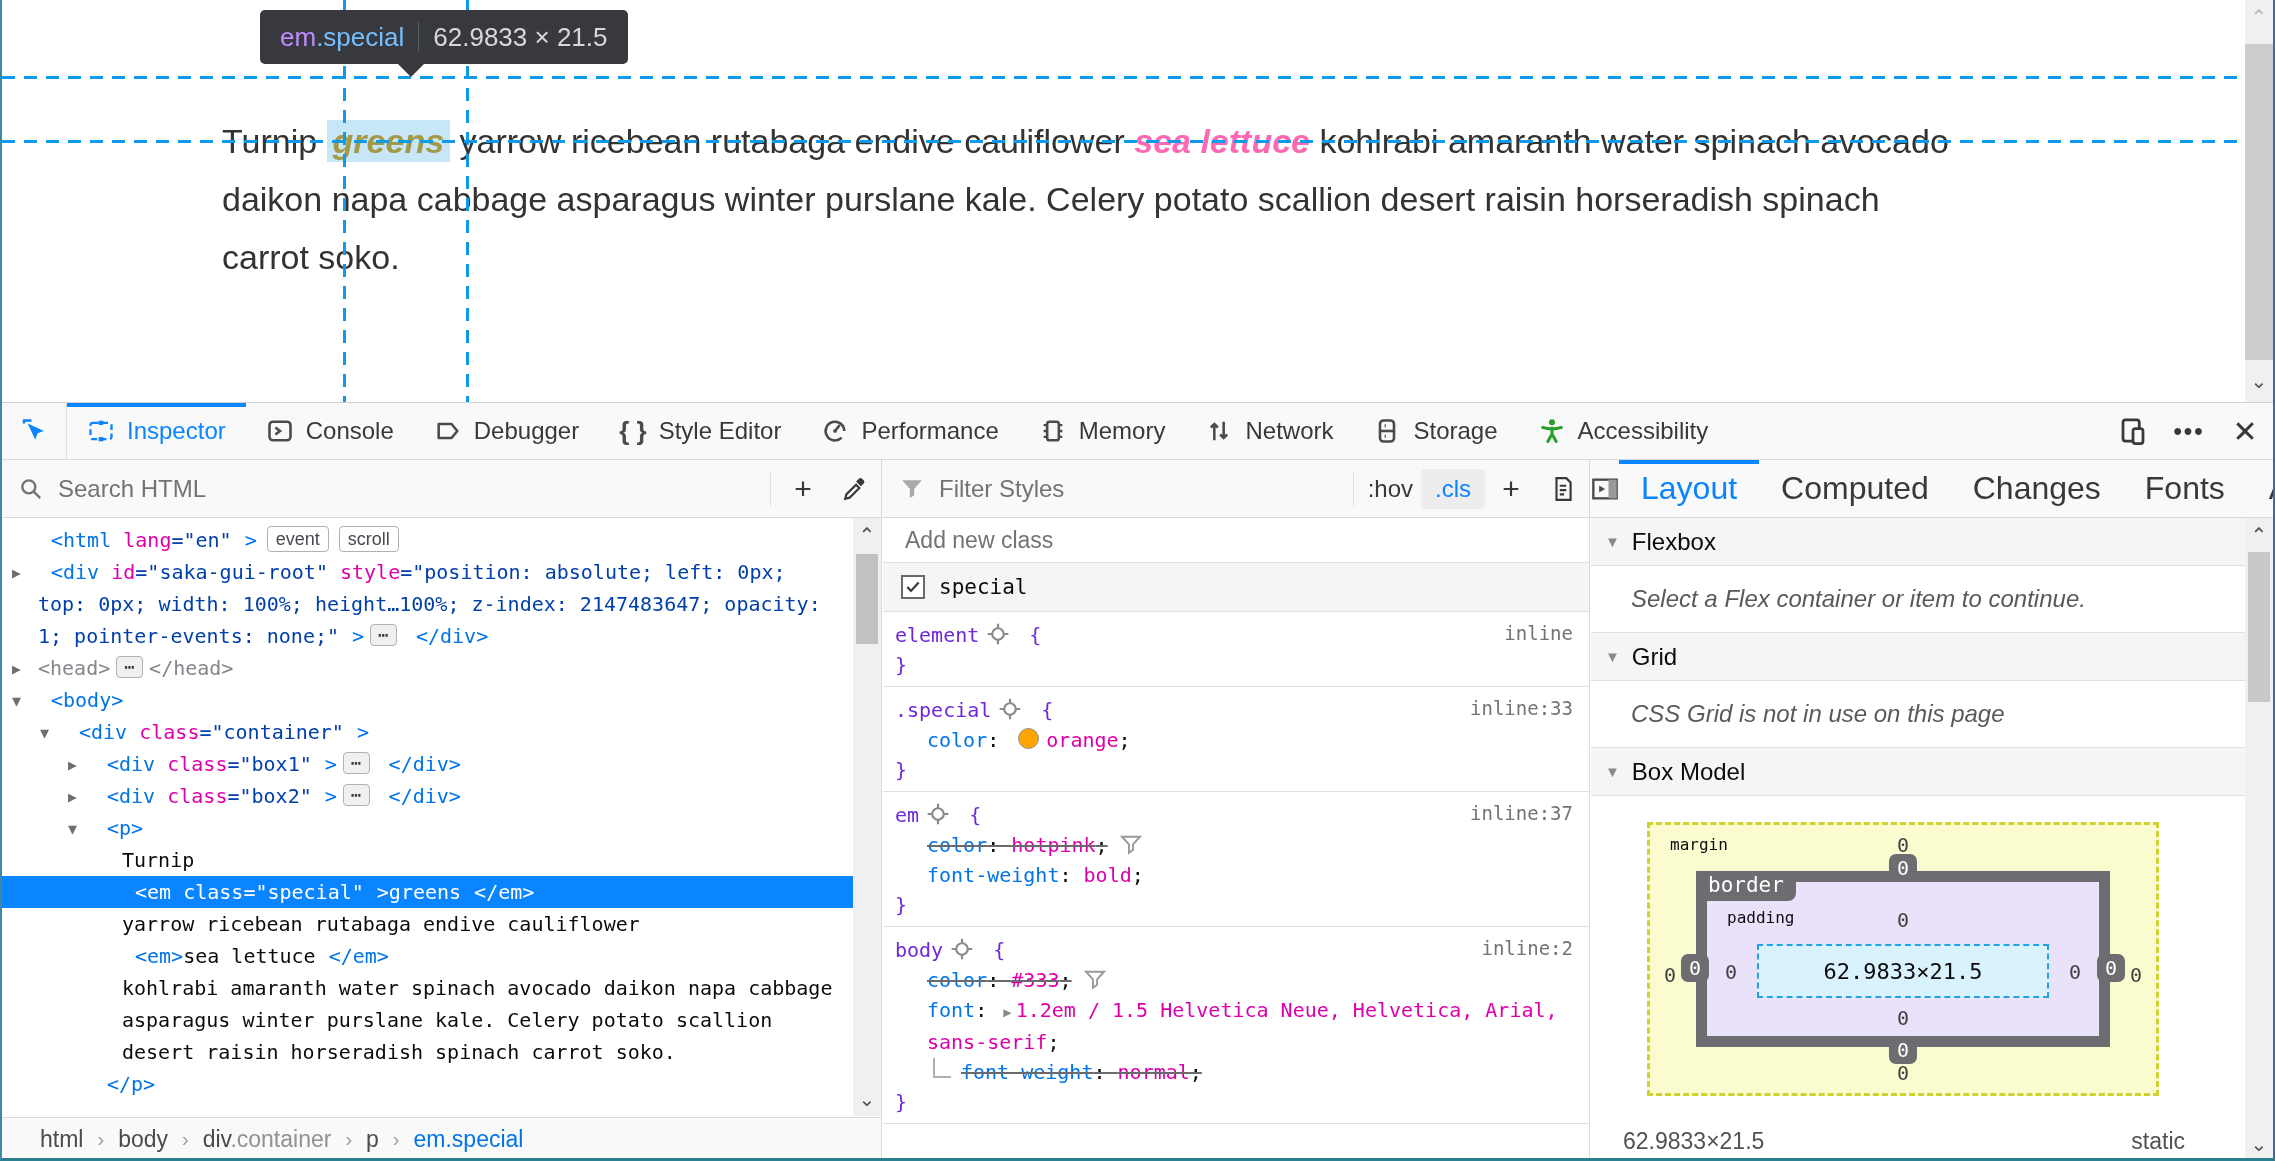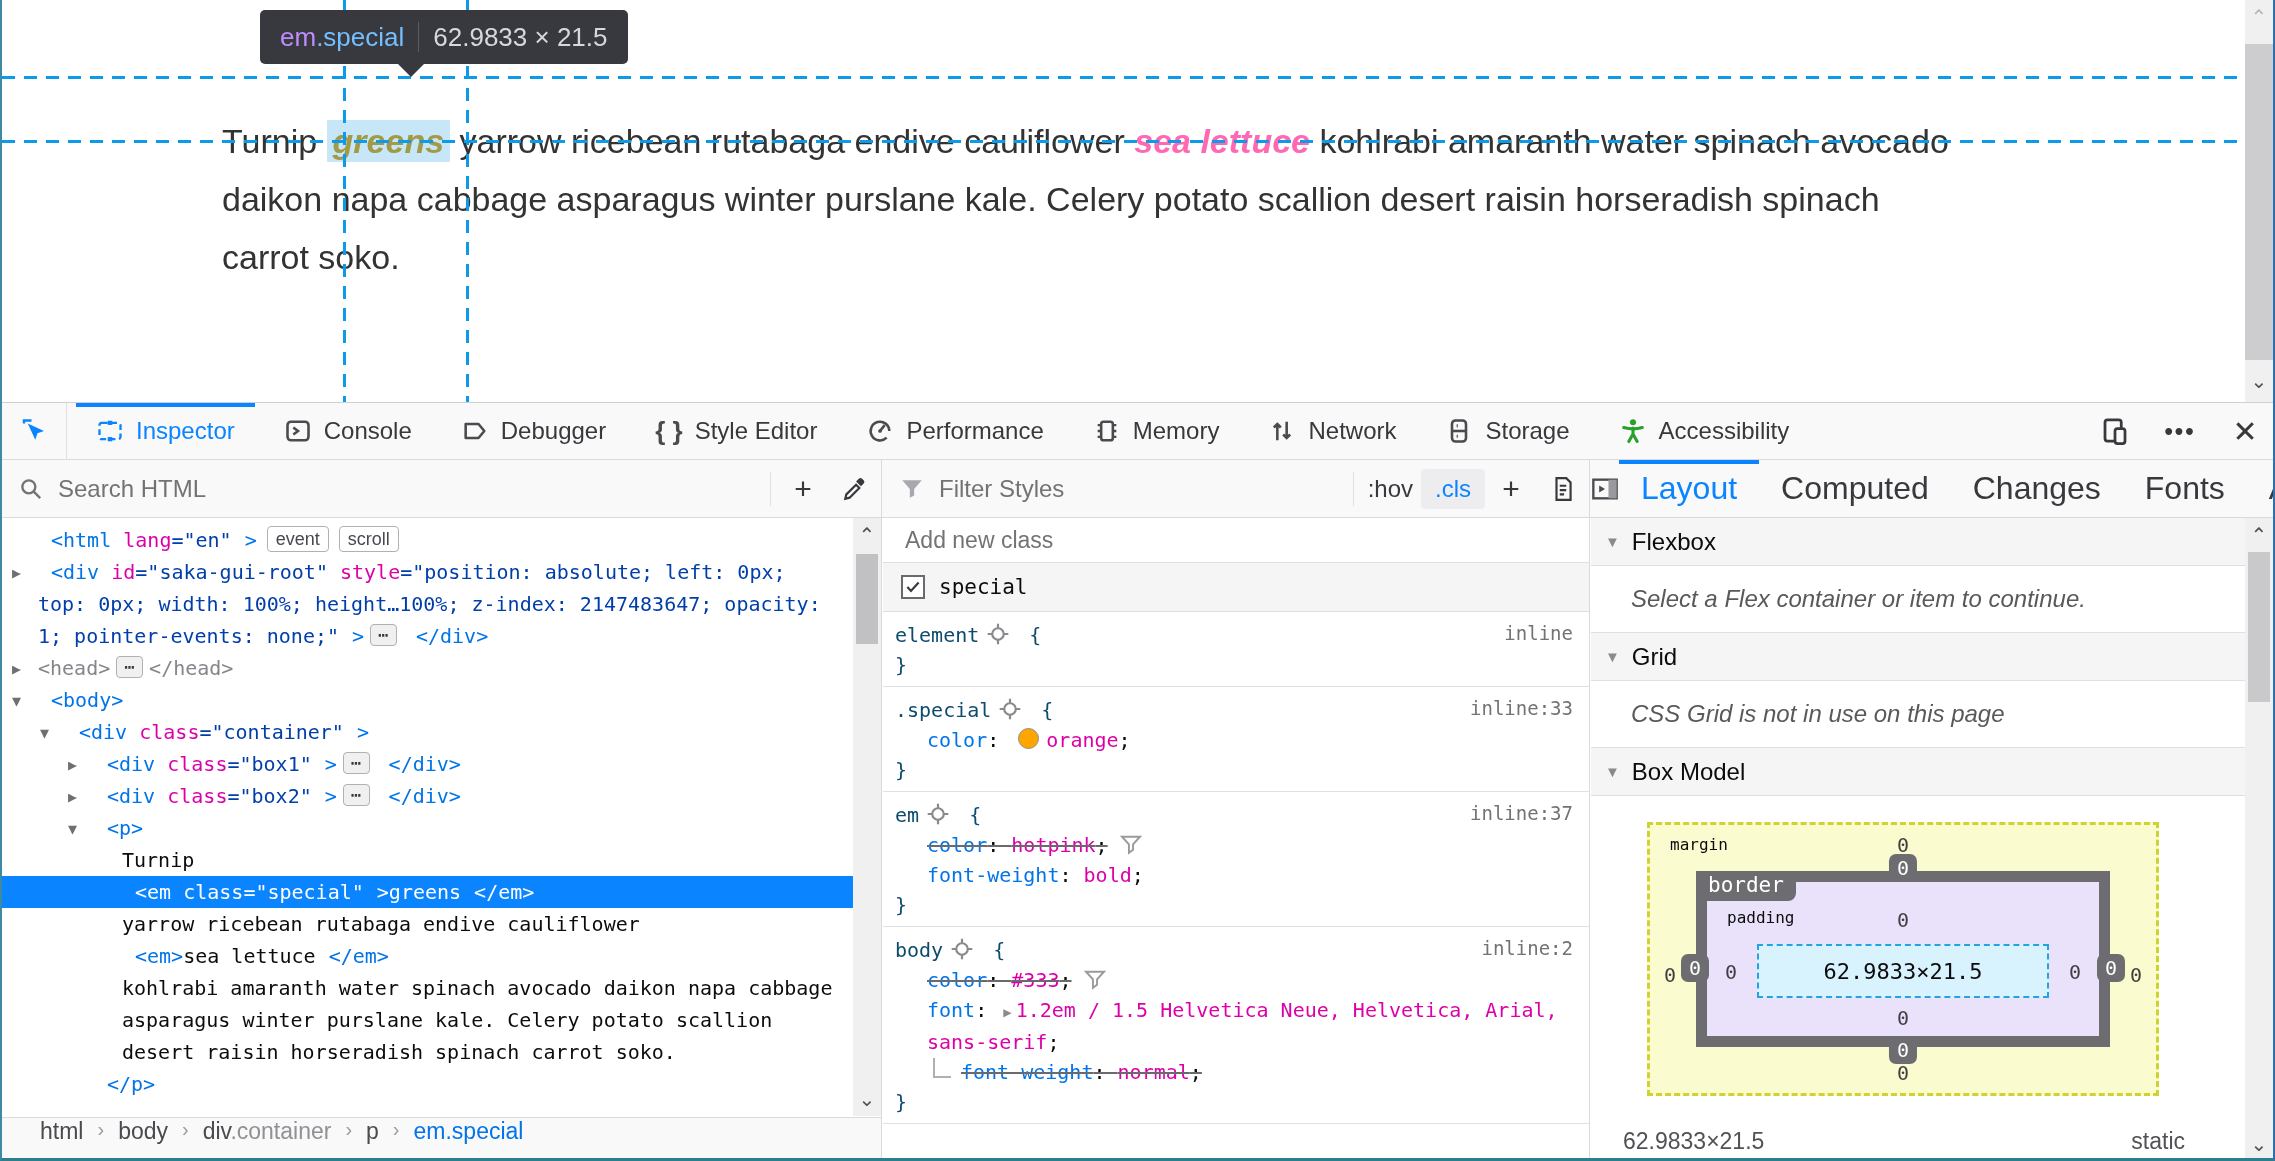--- a/index.html
+++ b/index.html
@@ -19,21 +19,21 @@
   .tooltip .tt-tag{color:#c08bff;}
   .tooltip .tt-cls{color:#75bfff;}
   .tooltip .tt-sep{width:1px;height:30px;background:#5a5c63;}
   .tooltip .tt-dims{color:#d8d8dc;}
   .tt-arrow{position:absolute;left:138px;top:54px;width:0;height:0;border:13px solid transparent;border-top-color:#37393e;border-bottom:none;}
   
   .pg-scroll{position:absolute;right:0;top:0;width:28px;height:402px;background:#f0f0f1;z-index:4;}
   .pg-scroll .thumb{position:absolute;left:0;width:28px;top:44px;height:316px;background:#cdcdd0;}
   .sb-arrow{position:absolute;left:0;width:28px;height:30px;display:flex;align-items:center;justify-content:center;font-size:20px;color:#505057;}
   
-  .tabbar{position:absolute;left:0;top:402px;width:2271px;height:58px;background:#f9f9fa;border-top:1px solid #d0d0d4;border-bottom:1px solid #dadade;box-sizing:border-box;display:flex;align-items:stretch;gap:9px;}
+  .tabbar{position:absolute;left:0;top:402px;width:2271px;height:58px;background:#f9f9fa;border-top:1px solid #d0d0d4;border-bottom:1px solid #dadade;box-sizing:border-box;display:flex;align-items:stretch;}
   .picker-btn{width:64px;display:flex;align-items:center;justify-content:center;border-right:1px solid #e0e0e2;}
   .dt-tab{display:flex;align-items:center;gap:12px;padding:0 20px;font-size:24px;color:#38383d;position:relative;white-space:nowrap;}
   .dt-tab.active{color:#0a84ff;}
   .dt-tab.active::before{content:"";position:absolute;left:0;top:0;width:100%;height:4px;background:#0a84ff;}
   .tab-spacer{flex:1;}
   .tb-iconbtn{display:flex;align-items:center;justify-content:center;width:56px;font-size:26px;color:#38383d;}
   .meatballs{letter-spacing:2px;font-weight:bold;font-size:24px;}
   .closex{font-size:30px;}
   
   .toolrow{position:absolute;left:0;top:460px;width:2271px;height:58px;background:#f9f9fa;border-bottom:1px solid #dadade;box-sizing:border-box;}
@@ -63,34 +63,34 @@
   .tk-d{color:#414146;font-style:italic;}
   .tk-t{color:#0074e8;margin-left:13px;}
   .tk-a{color:#dd00a9;}
   .tk-v{color:#003eaa;}
   .tk-x{color:#0c0c0d;}
   .tk-g{color:#85858b;}
   .badge{display:inline-block;font-family:"Liberation Sans",sans-serif;font-size:18px;color:#484850;background:#fff;border:1px solid #b1b1b3;border-radius:4px;padding:0 8px;margin-left:10px;line-height:24px;vertical-align:2px;}
   .ell{display:inline-block;font-size:18px;color:#38383d;background:#f0f0f1;border:1px solid #b1b1b3;border-radius:4px;padding:0 7px;margin:0 6px;line-height:20px;vertical-align:2px;}
   .mk-scroll{position:absolute;right:0;top:0;width:28px;height:598px;background:#f0f0f1;}
   .mk-scroll .thumb{position:absolute;left:3px;width:22px;top:36px;height:90px;background:#c1c1c4;}
-  .crumbbar{position:absolute;left:0;bottom:0;width:879px;height:44px;background:#f9f9fa;border-top:1px solid #dadade;box-sizing:border-box;display:flex;padding-left:38px;gap:14px;font-size:23px;}
+  .crumbbar{position:absolute;left:0;bottom:0;width:879px;height:44px;background:#f9f9fa;border-top:1px solid #dadade;box-sizing:border-box;display:flex;align-items:center;padding-left:38px;gap:14px;font-size:23px;}
   .crumb{color:#4a4a4f;}
   .crumb .sub{color:#909095;}
   .crumb.active{color:#0074e8;}
   .crumb-sep{color:#9a9a9e;font-size:20px;}
   
   .panel-mid{position:absolute;left:881px;top:0;width:707px;height:643px;border-right:1px solid #dadade;box-sizing:border-box;background:#fff;overflow:hidden;
              font-family:"DejaVu Sans Mono",monospace;font-size:20px;}
   .addclass{height:44px;display:flex;align-items:center;border-bottom:1px solid #e0e0e2;color:#737373;font-family:"Liberation Sans",sans-serif;font-size:23px;padding-left:22px;}
   .classrow{height:48px;display:flex;align-items:center;gap:14px;border-bottom:1px solid #e0e0e2;background:#f5f5f6;padding-left:18px;font-size:21px;color:#0c0c0d;}
   .cbox{width:24px;height:24px;border:2px solid #6a6a6e;background:#fff;display:flex;align-items:center;justify-content:center;box-sizing:border-box;}
   .cbox svg{display:block;}
   .rule{border-bottom:1px solid #e0e0e2;padding:8px 0 6px 12px;position:relative;}
-  .rule-line{line-height:30px;color:#0c4a6e;}
+  .rule-line{line-height:30px;color:#6d28d9;}
   .rule-link{position:absolute;right:16px;top:10px;color:#737373;font-size:19px;}
   .decl{line-height:30px;padding-left:32px;color:#0c0c0d;display:flex;align-items:center;flex-wrap:wrap;}
   .decl .pn{color:#0074e8;}
   .decl .pv{color:#dd00a9;}
   .strike{text-decoration:line-through;text-decoration-color:#6a6a6e;}
   .swatch{display:inline-block;width:19px;height:19px;border-radius:50%;border:1px solid #8f8f93;margin:0 7px;vertical-align:-2px;}
   .funnel{margin-left:12px;display:inline-flex;}
   .expander{color:#8a8a8e;font-size:14px;margin:0 4px;}
   .conn{display:inline-block;width:16px;height:18px;border-left:2px solid #b0b0b4;border-bottom:2px solid #b0b0b4;margin:0 10px 8px 6px;}
   .rule-header{height:44px;display:flex;align-items:center;background:#f9f9fa;border-bottom:1px solid #e0e0e2;font-family:"Liberation Sans",sans-serif;font-size:24px;color:#18181b;padding-left:14px;}

